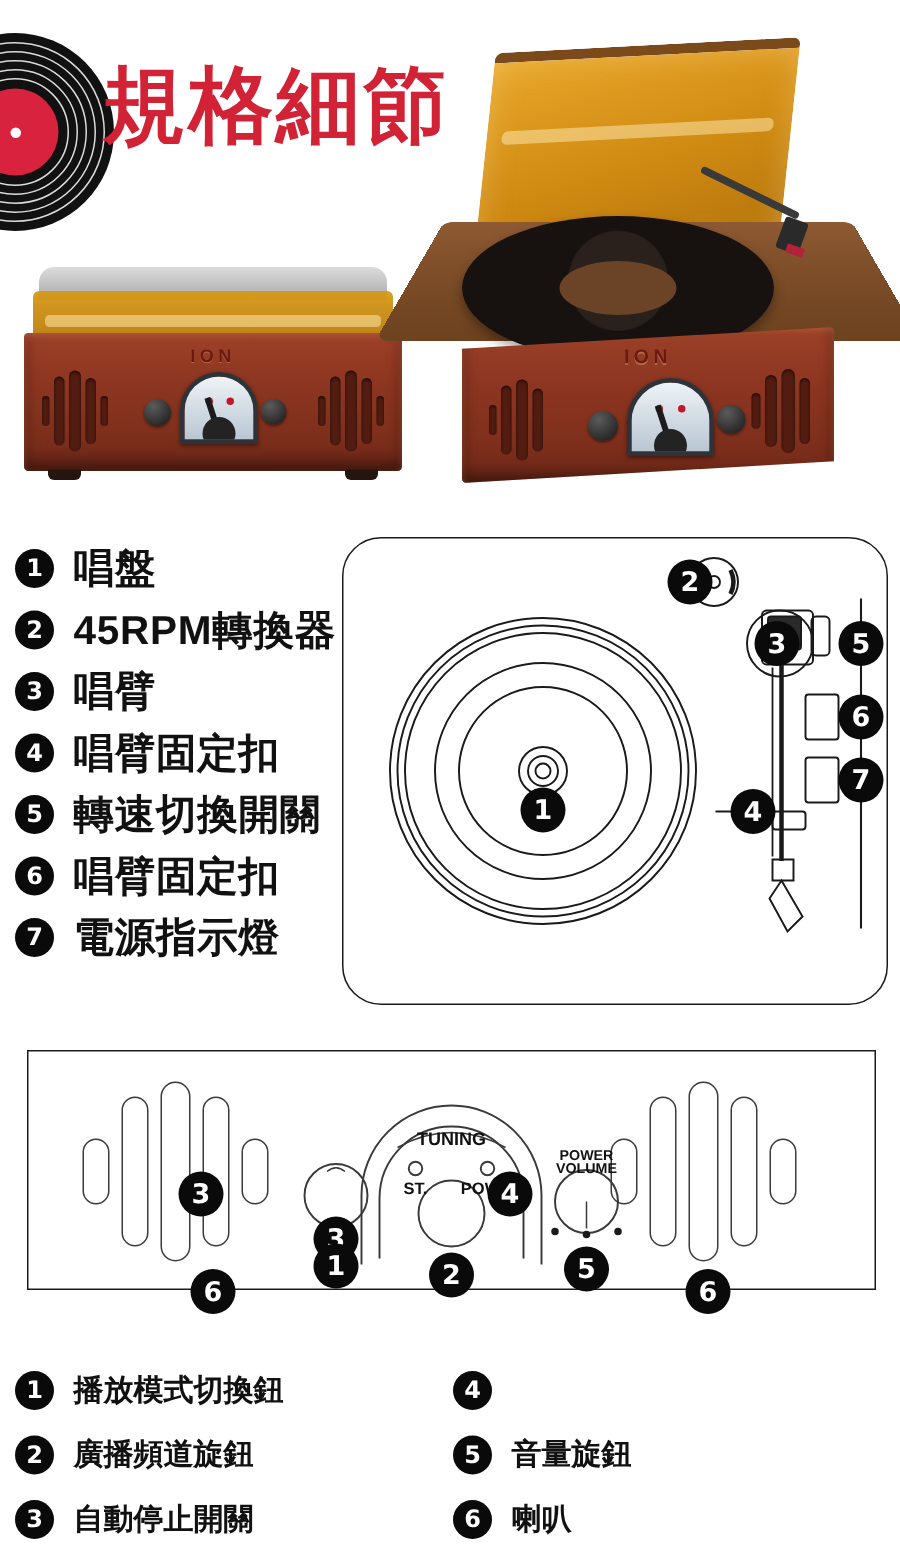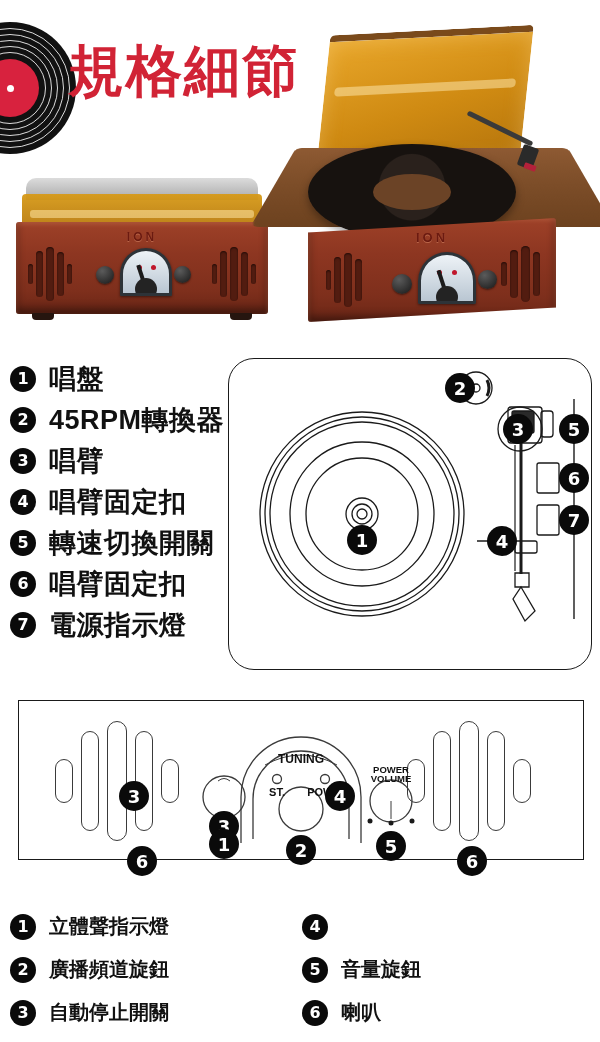--- a/index.html
+++ b/index.html
@@ -325,21 +325,21 @@
   <div class="dbadge" style="left:267px;top:134px;">2</div>
   <div class="dbadge" style="left:357px;top:130px;">5</div>
   <div class="dbadge" style="left:108px;top:145px;">6</div>
   <div class="dbadge" style="left:438px;top:145px;">6</div>
 </div>
 
 <div class="legend">
   <div class="legcol" style="left:0;">
     <div class="legrow">
       <div class="badge">1</div>
-      <div class="legtxt">立體聲指示燈</div>
+      <div class="legtxt">播放模式切換鈕</div>
     </div>
     <div class="legrow">
       <div class="badge">2</div>
       <div class="legtxt">廣播頻道旋鈕</div>
     </div>
     <div class="legrow">
       <div class="badge">3</div>
       <div class="legtxt">自動停止開關</div>
     </div>
   </div>

